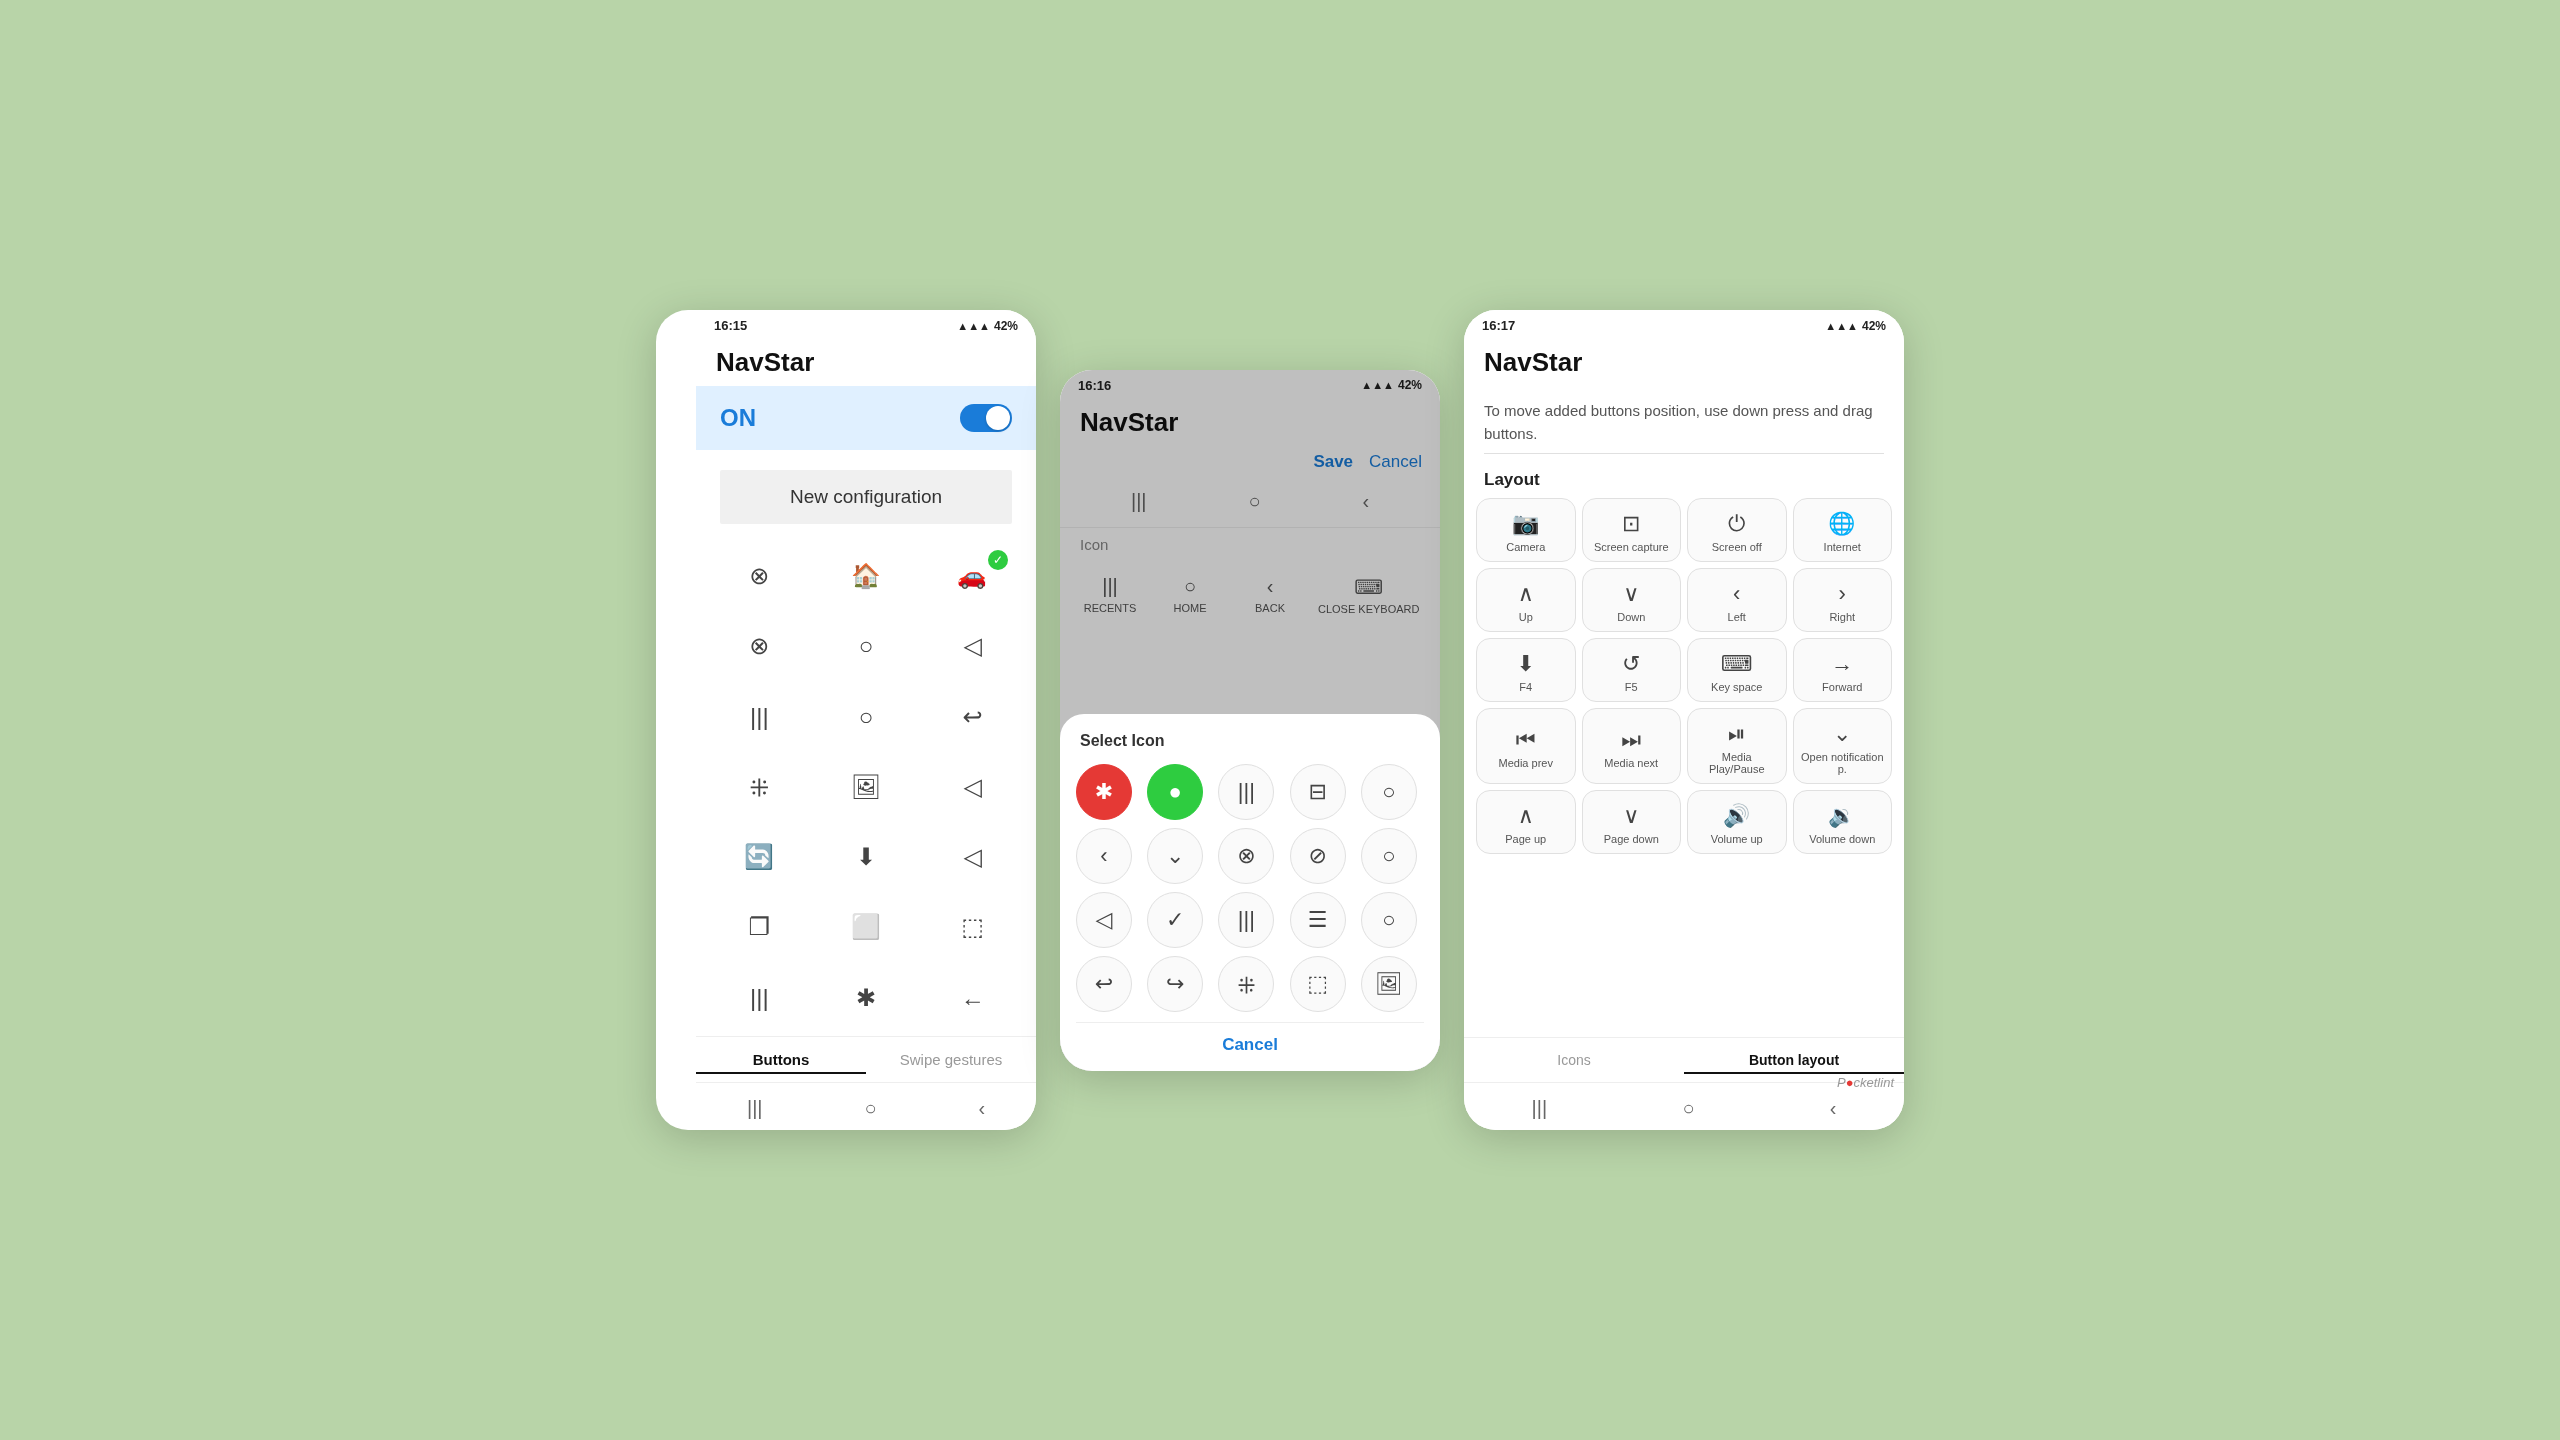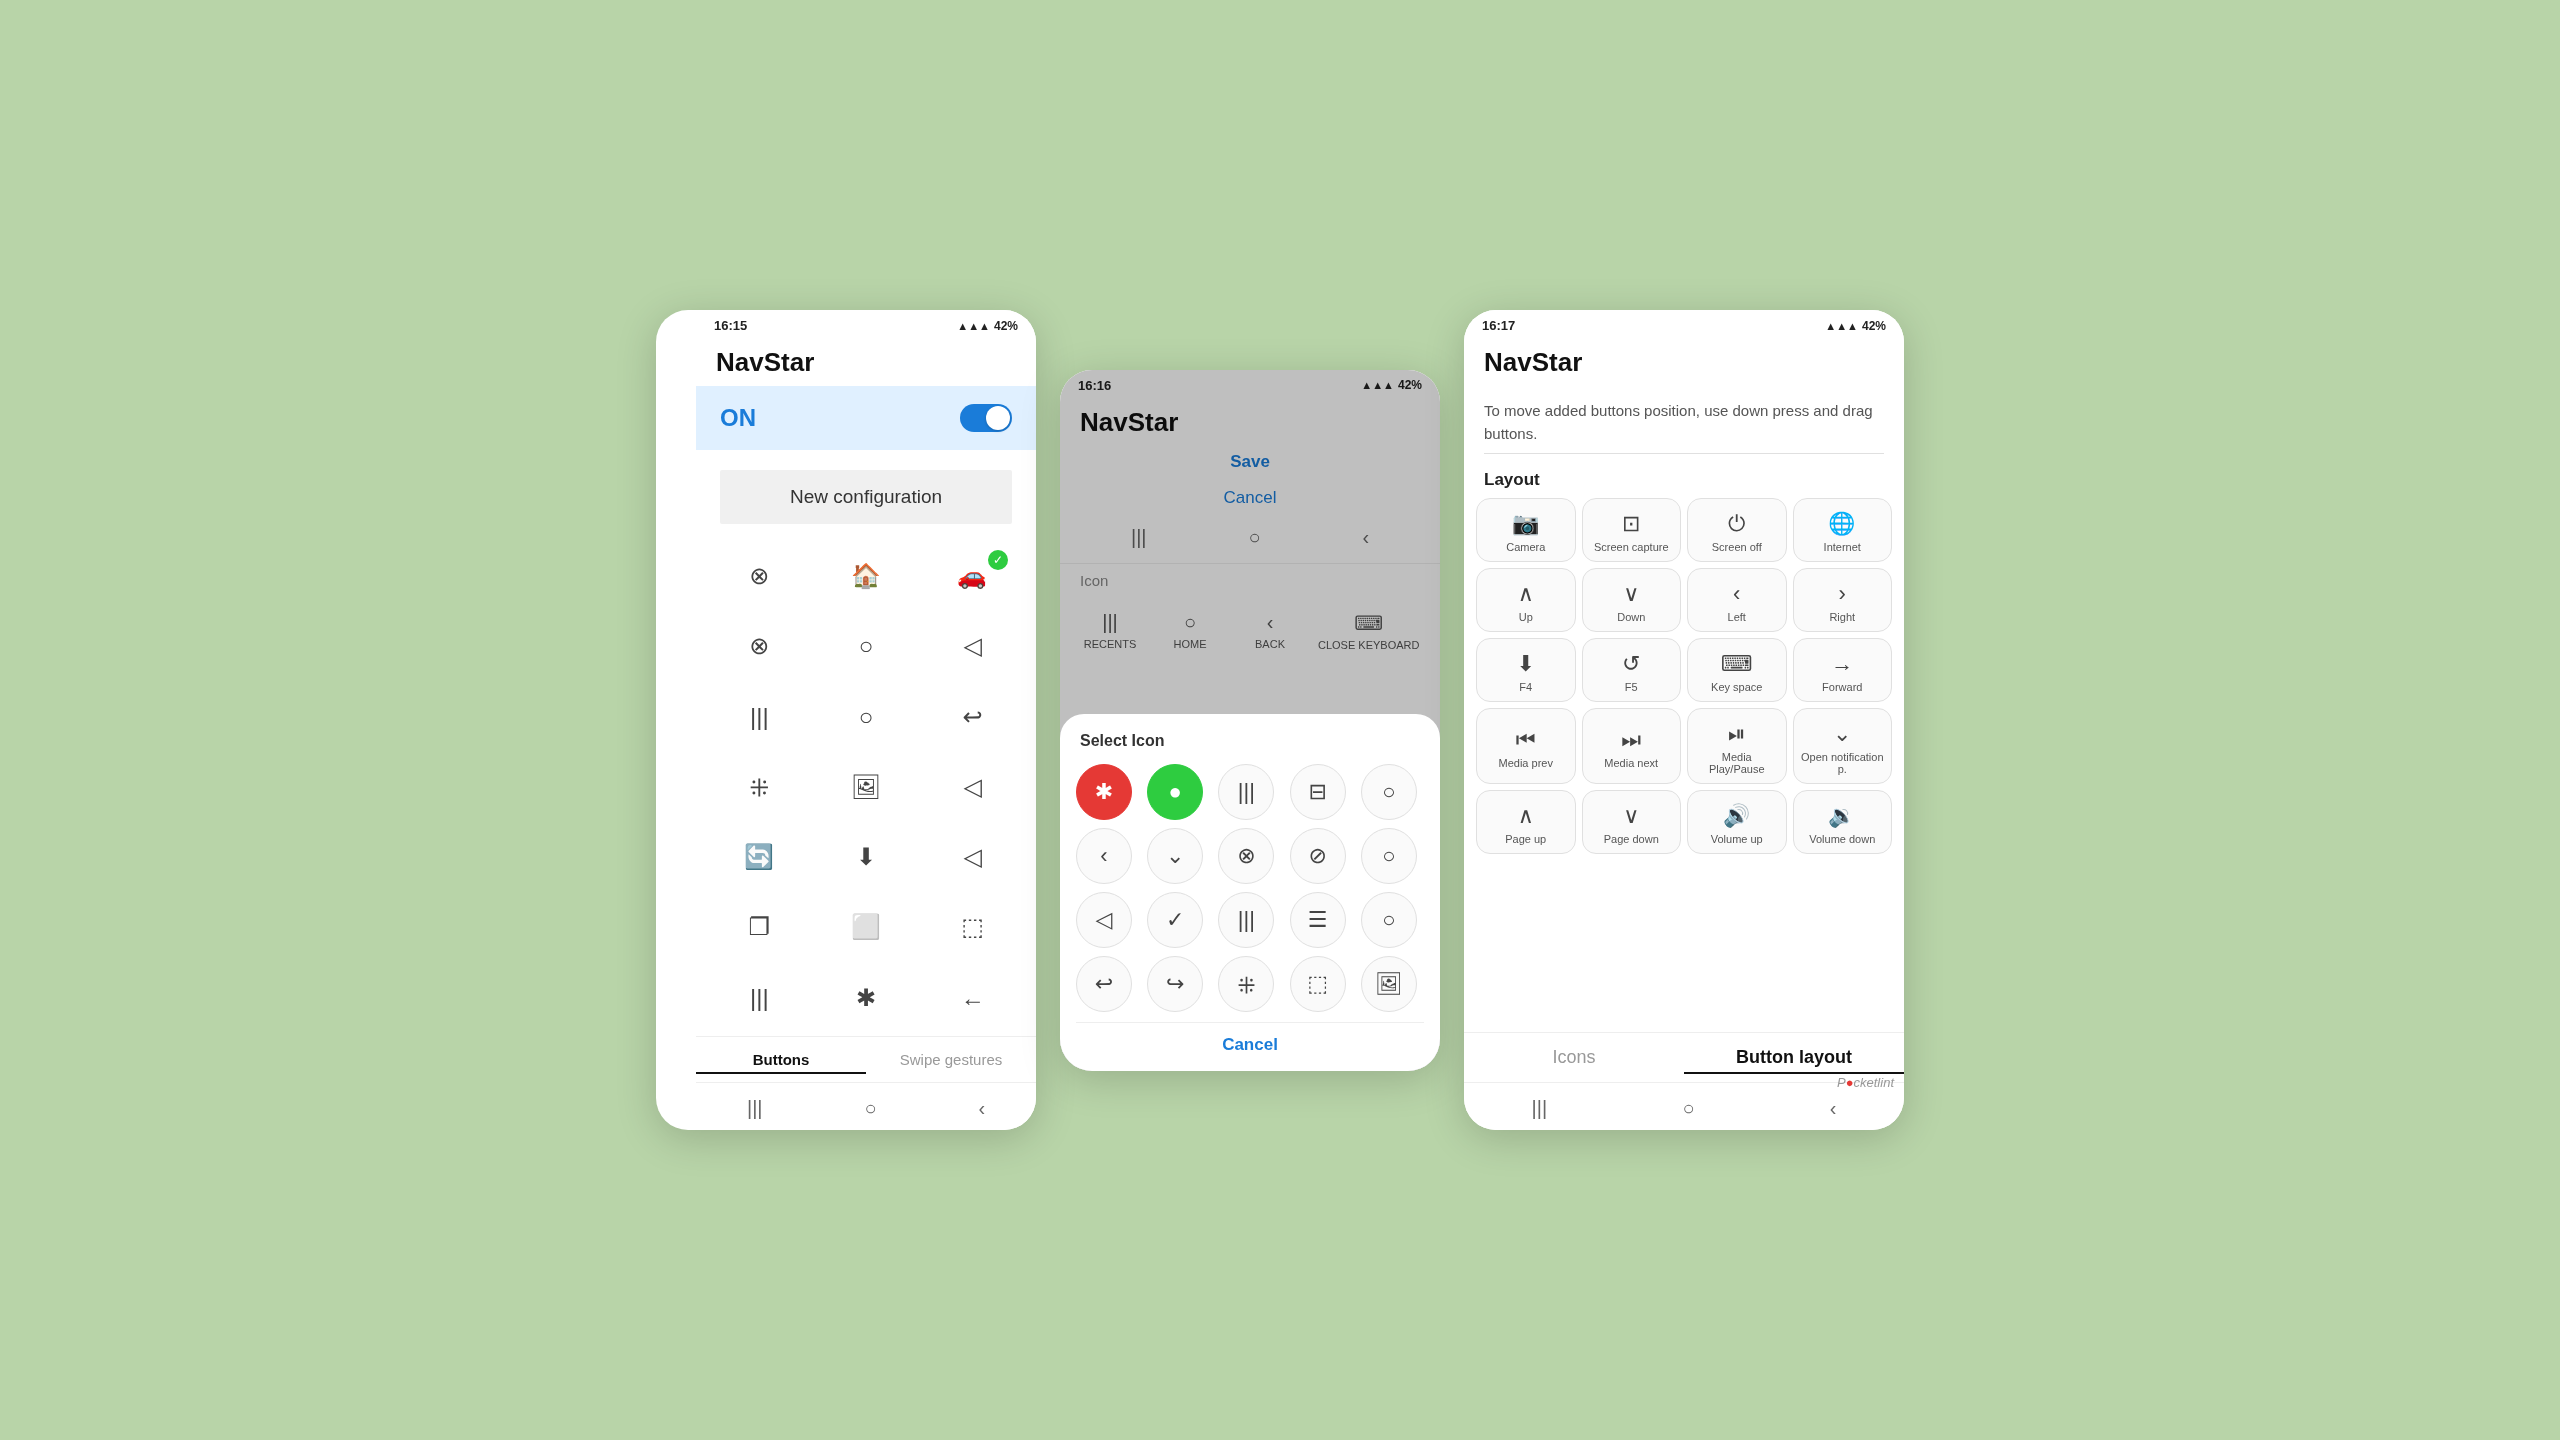--- a/index.html
+++ b/index.html
@@ -146,21 +146,20 @@
     }
     .nav-sym { font-size: 20px; color: #666; }
 
     
     .phone2-header {
       display: flex;
       align-items: center;
       justify-content: flex-end;
       padding: 6px 18px 4px;
       gap: 16px;
-      flex-direction: column;
     }
     .save-btn { color: #1a7cd9; font-size: 17px; font-weight: 600; cursor: pointer; }
     .cancel-btn { color: #1a7cd9; font-size: 17px; cursor: pointer; }
 
     .nav-preview {
       display: flex;
       align-items: center;
       justify-content: space-around;
       padding: 14px 20px;
       border-bottom: 1px solid #eee;
@@ -281,21 +280,21 @@
 
     .bottom-tabs2 {
       display: flex;
       border-top: 1.5px solid #eee;
       padding: 10px 0 8px;
       margin-top: auto;
     }
     .bottom-tab2 {
       flex: 1;
       text-align: center;
-      font-size: 18px;
+      font-size: 14px;
       color: #999;
       cursor: pointer;
       padding: 4px 0;
     }
     .bottom-tab2.active {
       color: #111;
       font-weight: 700;
       border-bottom: 2.5px solid #111;
     }
 

